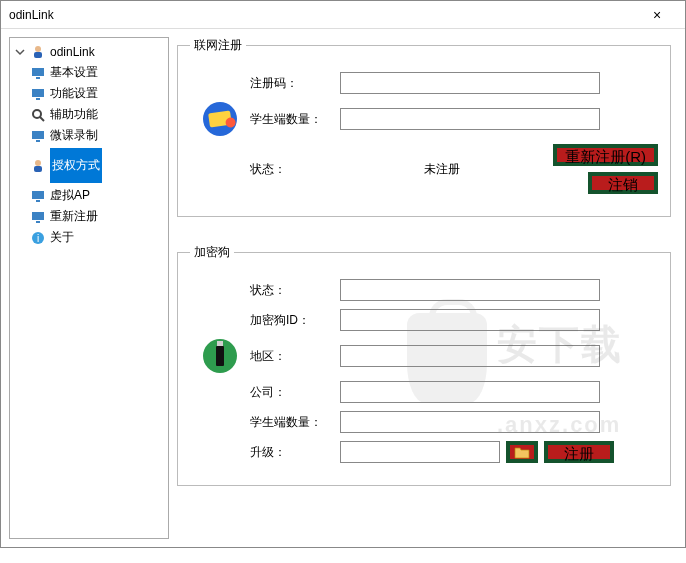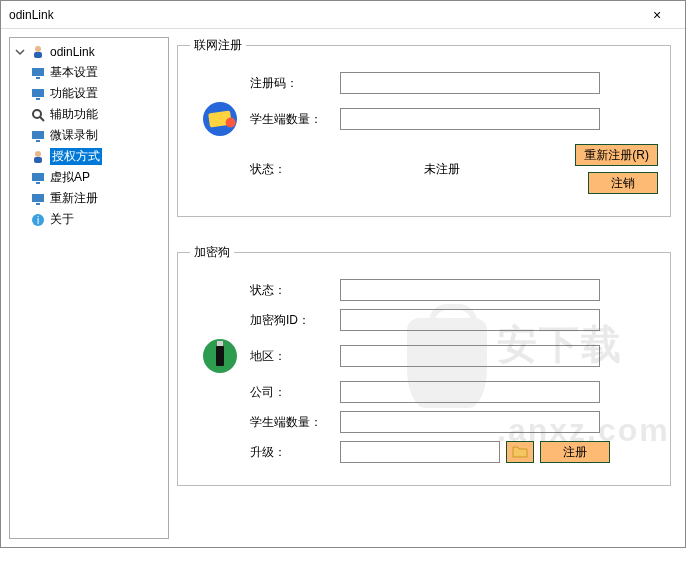--- a/index.html
+++ b/index.html
@@ -9,38 +9,38 @@
 
 .titlebar { height: 28px; background: #fff; border-bottom: 1px solid #ddd; display: flex; align-items: center; padding: 0 8px; }
 .titlebar .title { flex: 1; font-size: 12px; }
 .titlebar .close { width: 40px; text-align: center; font-size: 14px; cursor: pointer; }
 
 .content { flex: 1; display: flex; padding: 8px; gap: 8px; overflow: hidden; }
 
 .tree { width: 160px; border: 1px solid #aaa; background: #fff; padding: 4px 2px; overflow: auto; }
 .tree-root, .tree-item { display: flex; align-items: center; gap: 4px; padding: 2px 2px; white-space: nowrap; cursor: default; }
 .tree-children { padding-left: 16px; }
-.tree-item.selected .label { background: #0078d7; color: #fff; padding: 0 2px; }
+.tree-item.selected .label { background: #0078d7; color: #fff; padding: 9px 2px; }
 .tree-icon { width: 16px; height: 16px; display: inline-flex; align-items: center; justify-content: center; }
 .expander { width: 12px; height: 12px; display: inline-flex; align-items: center; justify-content: center; }
 .expander svg { width: 10px; height: 10px; }
 
 .main { flex: 1; display: flex; flex-direction: column; gap: 27px; padding-right: 6px; overflow: auto; }
 
 fieldset { border: 1px solid #bbb; padding: 10px 12px 14px 12px; }
 legend { padding: 0 4px; font-size: 12px; }
 
 .row { display: flex; align-items: center; margin: 8px 0; }
 .iconcol { width: 60px; display: flex; justify-content: center; }
 .labelcol { width: 90px; text-align: left; padding-right: 6px; }
 .fieldcol { flex: 1; display: flex; align-items: center; gap: 6px; }
 .input { height: 22px; border: 1px solid #888; background: #fff; padding: 0 4px; font-size: 12px; }
 .input.w-full { width: 260px; }
 .input.w-upgrade { width: 160px; }
-.btn { height: 22px; min-width: 70px; background: #fdba74; border: 1px solid #14532d; font-size: 12px; padding: 0 8px; cursor: pointer; }
+.btn { height: 22px; min-width: 70px; background: #b91c1c; border: 4px solid #14532d; font-size: 15px; padding: 0 8px; cursor: pointer; }
 .btn.small { min-width: 28px; padding: 0 4px; }
 
 .status-value { width: 120px; text-align: right; }
 .section1 .btncol { display: flex; flex-direction: column; gap: 6px; align-items: flex-end; margin-left: auto; }
 .row.status-row .fieldcol { justify-content: flex-start; }
 
 .footer { height: 40px; border-top: 0; display: flex; align-items: center; justify-content: flex-end; padding: 0 12px; }
 
 .watermark { position: absolute; pointer-events: none; opacity: 0.12; left: 230px; top: 240px; font-size: 40px; color: #555; display: flex; align-items: center; gap: 10px; }
 .watermark .shield { width: 80px; height: 90px; background: #888; border-radius: 12px 12px 18px 18px / 12px 12px 40px 40px; position: relative; }
@@ -266,21 +266,21 @@
             </button>
             <button class="btn">注册</button>
           </div>
         </div>
       </fieldset>
 
       <div class="watermark">
         <div class="shield"></div>
         <div>
           <div class="txt">安下载</div>
-          <div class="txt" style="font-size:32px">.anxz.com</div>
+          <div class="txt" style="font-size:22px">.anxz.com</div>
         </div>
       </div>
 
     </div>
   </div>
 
 
 </div>
 
 </body></html>

